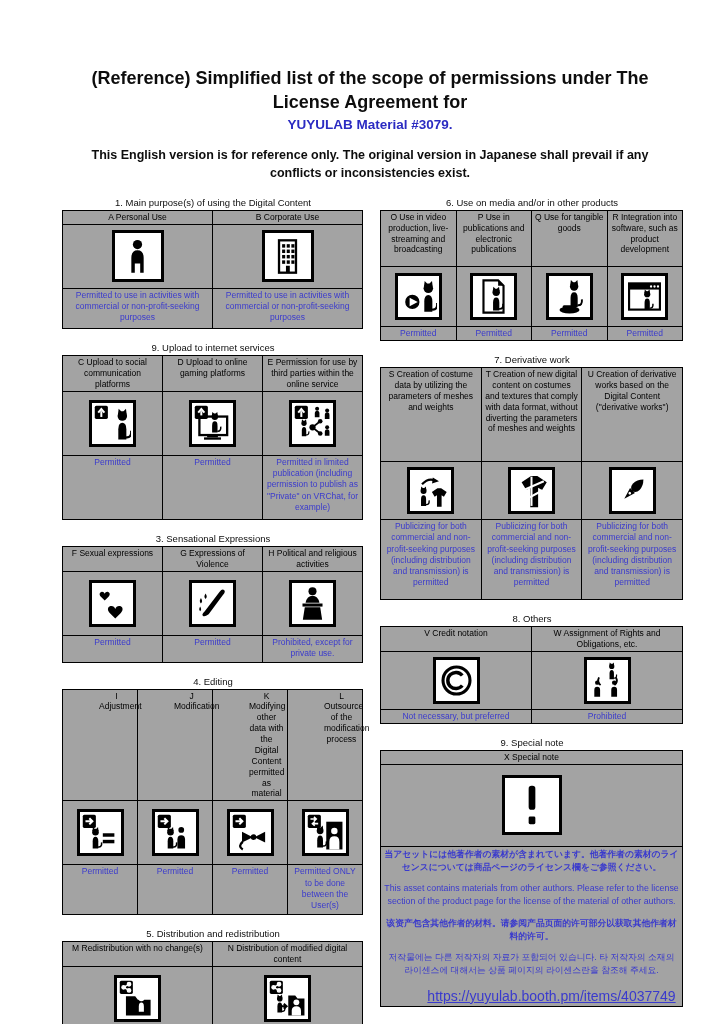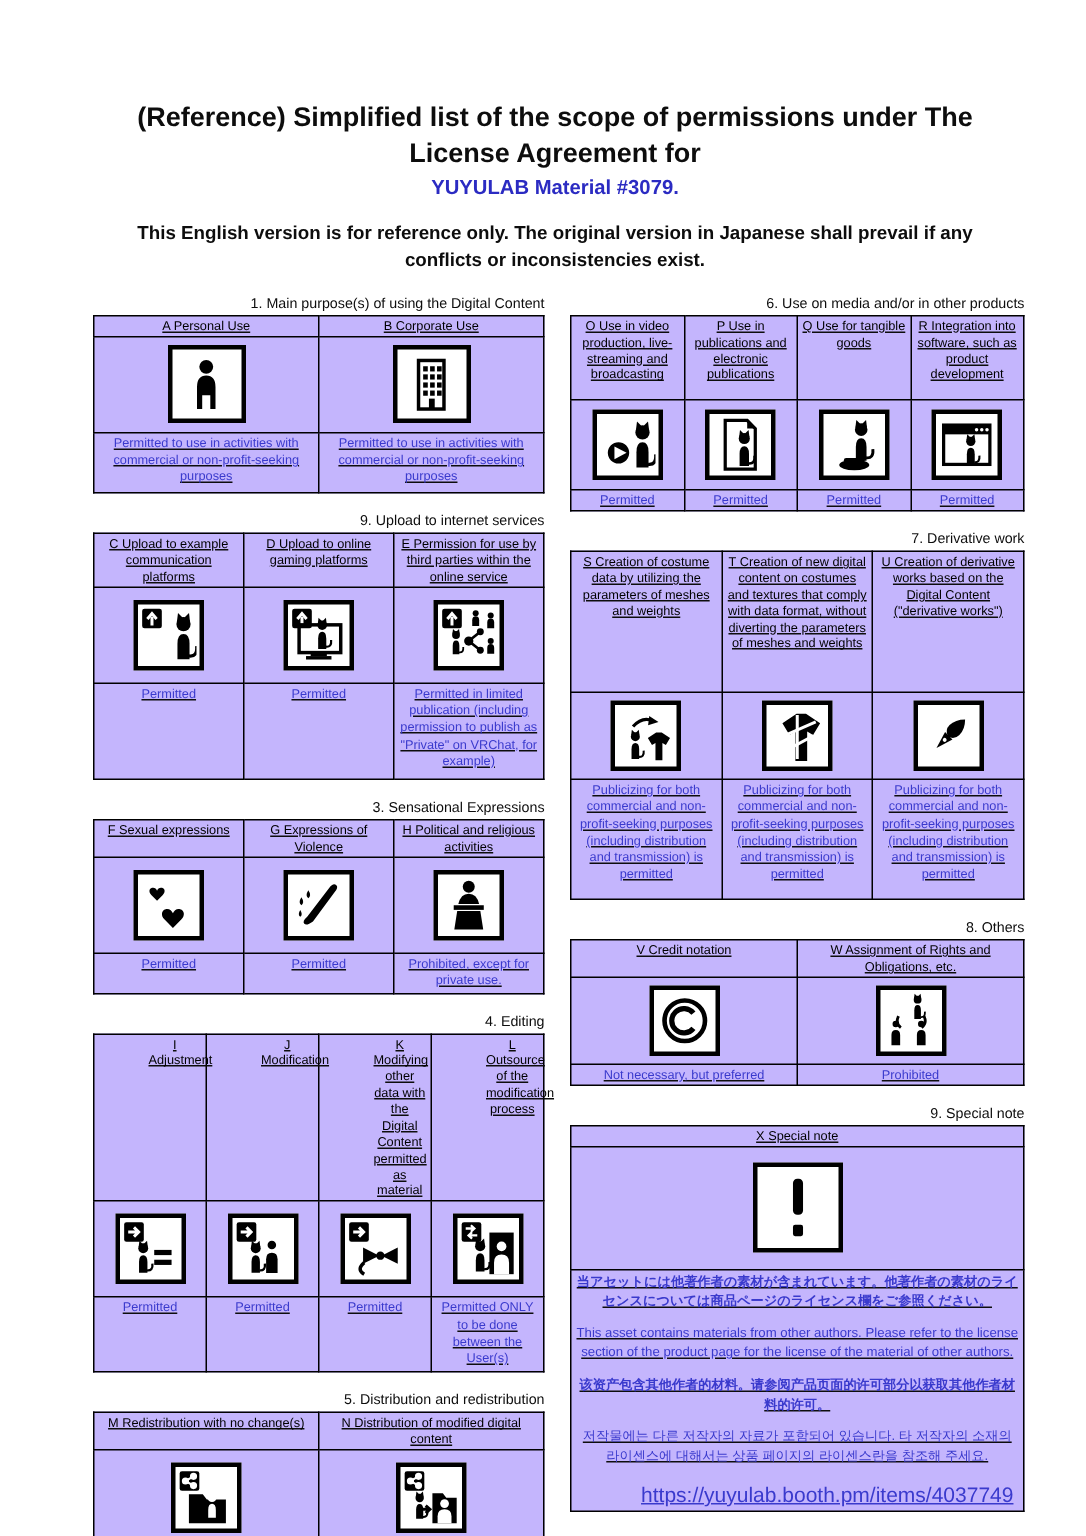--- a/index.html
+++ b/index.html
@@ -16,22 +16,22 @@
   .header{width:620px;margin:66px 0 0 60px;text-align:center;font-weight:bold;}
   .header .t1{font-size:18px;line-height:1.35;}
   .header .brand{font-size:13.5px;color:var(--brand);margin:2px 0;}
   .header .t2{font-size:12.5px;line-height:1.45;margin:14px auto 0;width:600px;}
   .main{display:flex;gap:17px;margin:15px 0 0 62px;align-items:flex-start;}
   .col{display:block;}
   .col-left{width:301px;}
   .col-right{width:303px;}
   .sec{margin-bottom:13px;}
   .col-right .sec{}
-  .sec-label{font-size:9.5px;margin:0 0 2px 1px;text-align:right;}
-  table.grid{border-collapse:collapse;width:100%;table-layout:fixed;background:#c4b5fd;text-decoration:underline;}
+  .sec-label{font-size:9.5px;margin:0 0 2px 1px;text-align:center;}
+  table.grid{border-collapse:collapse;width:100%;table-layout:fixed;background:#a3a3a3;}
   table.grid th, table.grid td{border:1.5px solid #000;padding:1px 3px;text-align:center;}
   table.grid th{font-weight:normal;font-size:8.5px;line-height:1.28;vertical-align:top;color:#000;}
   .icon-row td{height:64px;vertical-align:middle;}
   .status-row td{font-size:8.5px;line-height:1.32;color:var(--accent);vertical-align:top;padding-top:2px;}
   .icon-frame{display:inline-flex;align-items:center;justify-content:center;
     width:47px;height:47px;border:3px solid #000;background:#fff;}
   .icon-frame svg{width:37px;height:37px;fill:#000;display:block;}
   
   #sec-1 th{height:14px;} #sec-1 .status-row td{height:40px;} #sec-1 .icon-frame{width:52px;height:52px;}
   #sec-2 th{height:36px;} #sec-2 .status-row td{height:64px;}
@@ -100,21 +100,21 @@
               <td>Permitted to use in activities with commercial or non-profit-seeking purposes</td>
             </tr>
           </tbody>
         </table>
       </section>
       <section class="sec" id="sec-2">
         <div class="sec-label">9. Upload to internet services</div>
         <table class="grid">
           <tbody>
             <tr class="hdr-row">
-              <th>C Upload to example communication platforms</th>
+              <th>C Upload to social communication platforms</th>
               <th>D Upload to online gaming platforms</th>
               <th>E Permission for use by third parties within the online service</th>
             </tr>
             <tr class="icon-row">
               <td><div class="icon-frame">
                   <svg viewBox="0 0 48 48" aria-hidden="true">
                     <rect x="1" y="1" width="17" height="17" rx="2"></rect>
                     <path d="M9.5 15.5 V8" stroke="#fff" stroke-width="2.6" fill="none"></path>
                     <path d="M5.5 10 L9.5 5.2 L13.5 10" stroke="#fff" stroke-width="2.6" fill="none"></path>
                     <g transform="translate(13,2) scale(0.95)">

